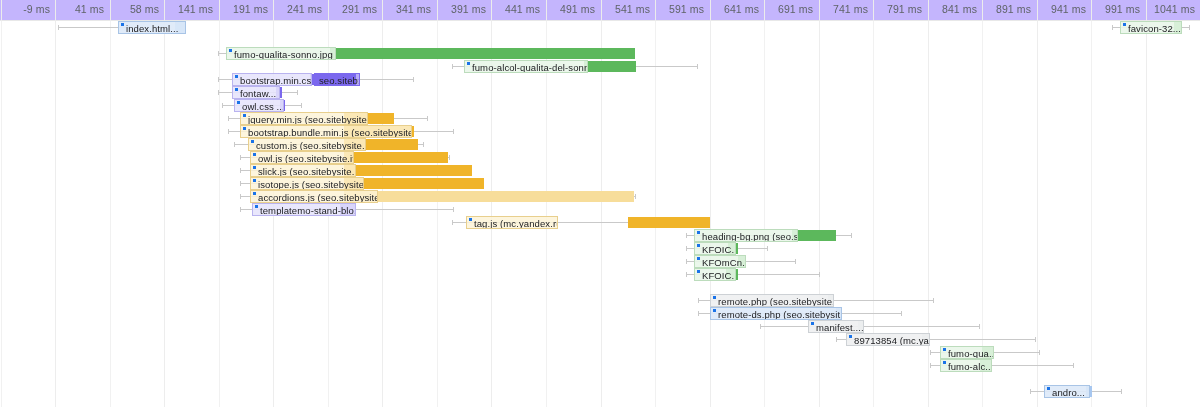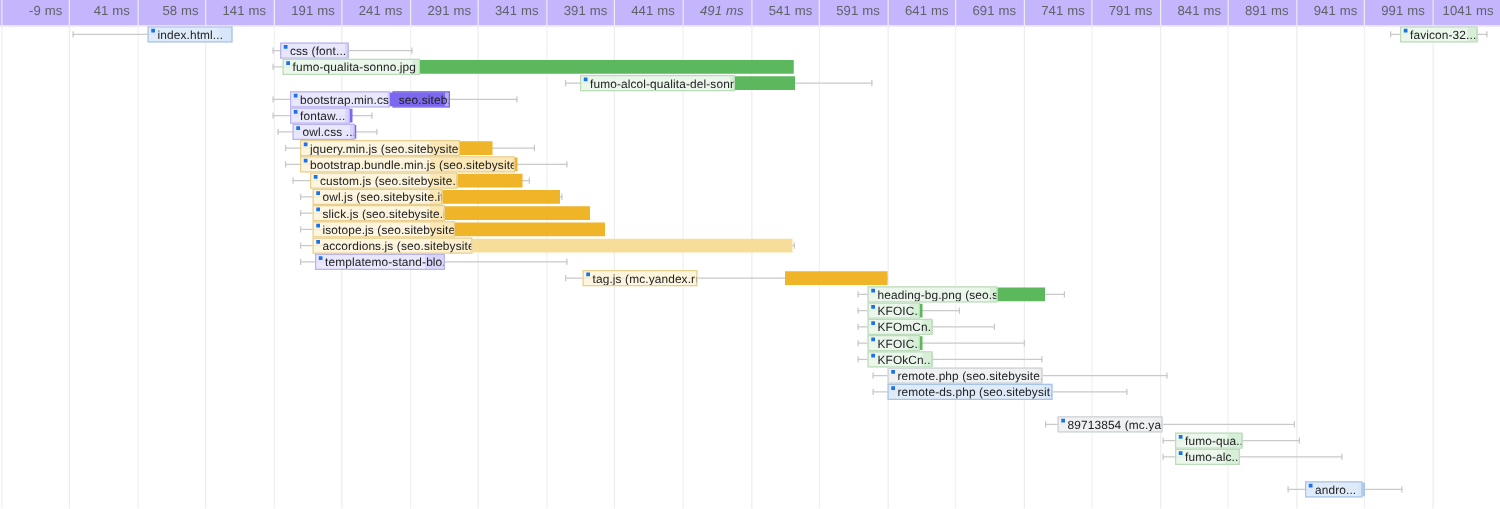--- a/index.html
+++ b/index.html
@@ -172,21 +172,21 @@
       <div class="tick-label" style="left: 327px;">241 ms</div>
       <div class="tick-sep" style="left: 273px;"></div>
       <div class="tick-label" style="left: 382px;">291 ms</div>
       <div class="tick-sep" style="left: 328px;"></div>
       <div class="tick-label" style="left: 436px;">341 ms</div>
       <div class="tick-sep" style="left: 382px;"></div>
       <div class="tick-label" style="left: 491px;">391 ms</div>
       <div class="tick-sep" style="left: 437px;"></div>
       <div class="tick-label" style="left: 545px;">441 ms</div>
       <div class="tick-sep" style="left: 491px;"></div>
-      <div class="tick-label" style="left: 600px; font-style: italic;">491 ms</div>
+      <div class="tick-label" style="left: 600px;">491 ms</div>
       <div class="tick-sep" style="left: 546px;"></div>
       <div class="tick-label" style="left: 655px;">541 ms</div>
       <div class="tick-sep" style="left: 601px;"></div>
       <div class="tick-label" style="left: 709px;">591 ms</div>
       <div class="tick-sep" style="left: 655px;"></div>
       <div class="tick-label" style="left: 764px;">641 ms</div>
       <div class="tick-sep" style="left: 710px;"></div>
       <div class="tick-label" style="left: 818px;">691 ms</div>
       <div class="tick-sep" style="left: 764px;"></div>
       <div class="tick-label" style="left: 873px;">741 ms</div>
@@ -204,25 +204,20 @@
       <div class="tick-label" style="left: 1200px;">1041 ms</div>
       <div class="tick-sep" style="left: 1146px;"></div>
     </div>
 
   <div id="rows">
       <div class="row" style="top: 0px;">
         <div class="conn" style="left: 58px; width: 72px;"></div>
         <div class="bar blue" style="left: 175px; width: 11px;"></div>
         <div class="chip c-blue" style="left: 118px; width: 68px; padding-left: 7px;">index.html...<span class="marker"></span></div>
       </div>
-      <div class="row" style="top: 13px;">
-        <div class="conn" style="left: 218px; width: 112px;"></div>
-        <div class="bar purple" style="left: 276px; width: 3px;"></div>
-        <div class="chip c-purple" style="left: 224px; width: 55px; padding-left: 7px;">css (font...<span class="marker"></span></div>
-      </div>
       <div class="row" style="top: 26px;">
         <div class="conn" style="left: 218px; width: 232px;"></div>
         <div class="bar green" style="left: 330px; width: 305px;"></div>
         <div class="chip c-green" style="left: 226px; width: 110px; padding-left: 7px;">fumo-qualita-sonno.jpg (seo.sitebysite.it)<span class="marker"></span></div>
       </div>
       <div class="row" style="top: 39px;">
         <div class="conn" style="left: 452px; width: 246px;"></div>
         <div class="bar green" style="left: 584px; width: 52px;"></div>
         <div class="chip c-green" style="left: 464px; width: 124px; padding-left: 7px;">fumo-alcol-qualita-del-sonno.jpg (seo.sit...<span class="marker"></span></div>
       </div>
@@ -300,35 +295,35 @@
       <div class="row" style="top: 234px;">
         <div class="conn" style="left: 686px; width: 110px;"></div>
         <div class="bar green" style="left: 738px; width: 8px;"></div>
         <div class="chip c-green" style="left: 694px; width: 52px; padding-left: 7px;">KFOmCn...<span class="marker"></span></div>
       </div>
       <div class="row" style="top: 247px;">
         <div class="conn" style="left: 686px; width: 134px;"></div>
         <div class="bar green" style="left: 726px; width: 12px;"></div>
         <div class="chip c-green" style="left: 694px; width: 42px; padding-left: 7px;">KFOIC...<span class="marker"></span></div>
       </div>
-      <div class="row" style="top: 260px;">
-        <div class="conn" style="left: 686px; width: 148px;"></div>
-        <div class="bar green" style="left: 738px; width: 8px;"></div>
-        <div class="chip c-green" style="left: 694px; width: 52px; padding-left: 7px;">KFOkCn...<span class="marker"></span></div>
-      </div>
       <div class="row" style="top: 273px;">
         <div class="conn" style="left: 698px; width: 236px;"></div>
         <div class="bar grey" style="left: 828px; width: 6px;"></div>
         <div class="chip c-grey" style="left: 710px; width: 124px; padding-left: 7px;">remote.php (seo.sitebysite.it)<span class="marker"></span></div>
       </div>
       <div class="row" style="top: 286px;">
         <div class="conn" style="left: 698px; width: 204px;"></div>
         <div class="bar blue" style="left: 836px; width: 6px;"></div>
         <div class="chip c-blue" style="left: 710px; width: 132px; padding-left: 7px;">remote-ds.php (seo.sitebysit...<span class="marker"></span></div>
       </div>
+      <div class="row" style="top: 299px;">
+        <div class="conn" style="left: 760px; width: 220px;"></div>
+        <div class="bar grey" style="left: 858px; width: 6px;"></div>
+        <div class="chip c-grey" style="left: 808px; width: 56px; padding-left: 7px;">manifest....<span class="marker"></span></div>
+      </div>
       <div class="row" style="top: 312px;">
         <div class="conn" style="left: 836px; width: 200px;"></div>
         <div class="bar grey" style="left: 922px; width: 8px;"></div>
         <div class="chip c-grey" style="left: 846px; width: 84px; padding-left: 7px;">89713854 (mc.ya...<span class="marker"></span></div>
       </div>
       <div class="row" style="top: 325px;">
         <div class="conn" style="left: 930px; width: 110px;"></div>
         <div class="bar green" style="left: 982px; width: 12px;"></div>
         <div class="chip c-green" style="left: 940px; width: 54px; padding-left: 7px;">fumo-qua...<span class="marker"></span></div>
       </div>

